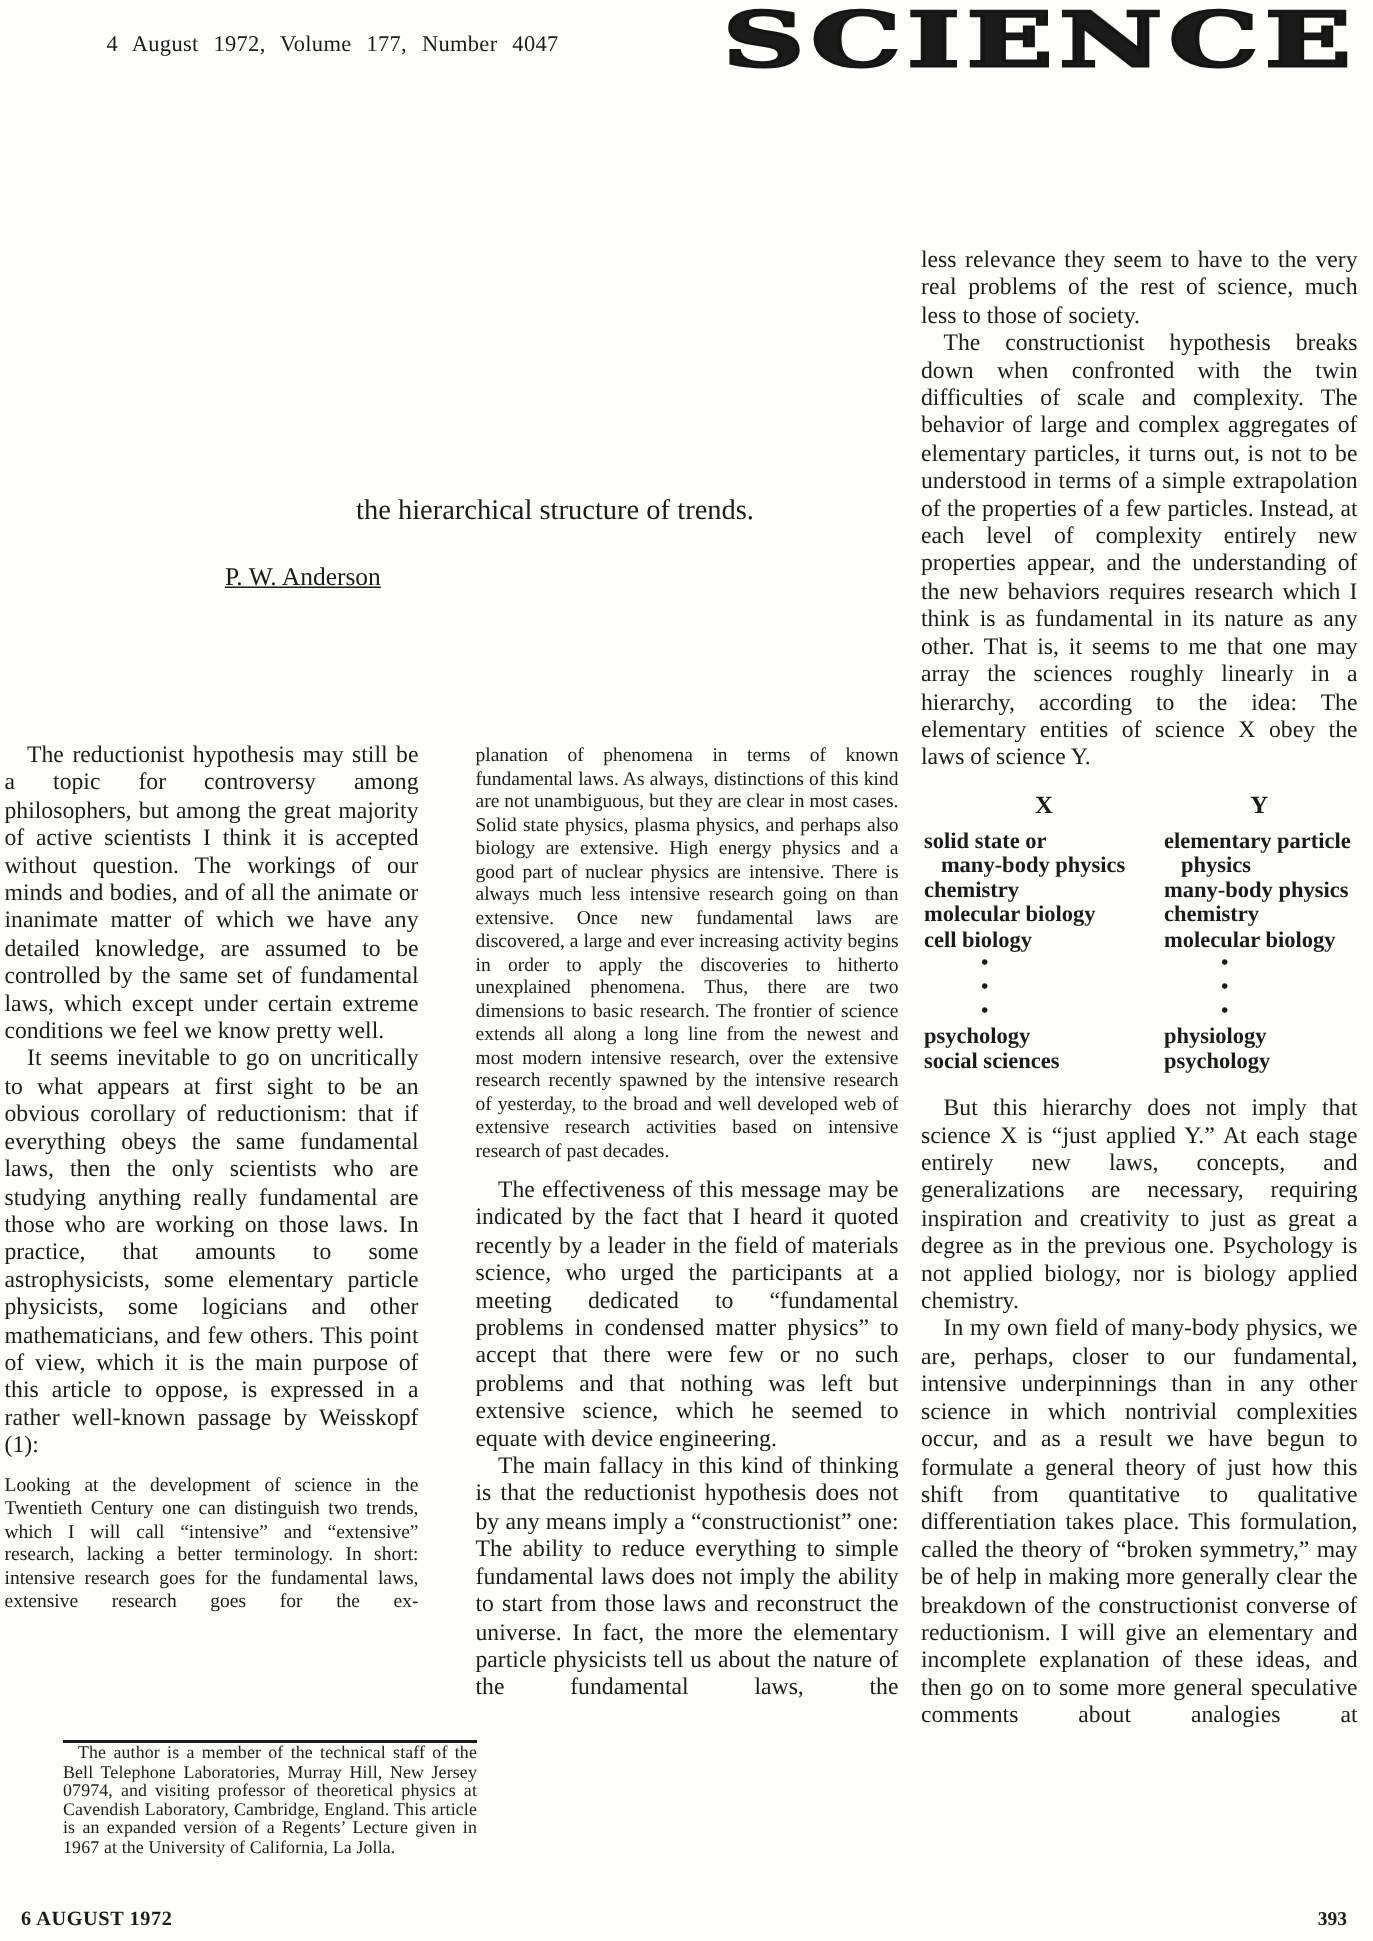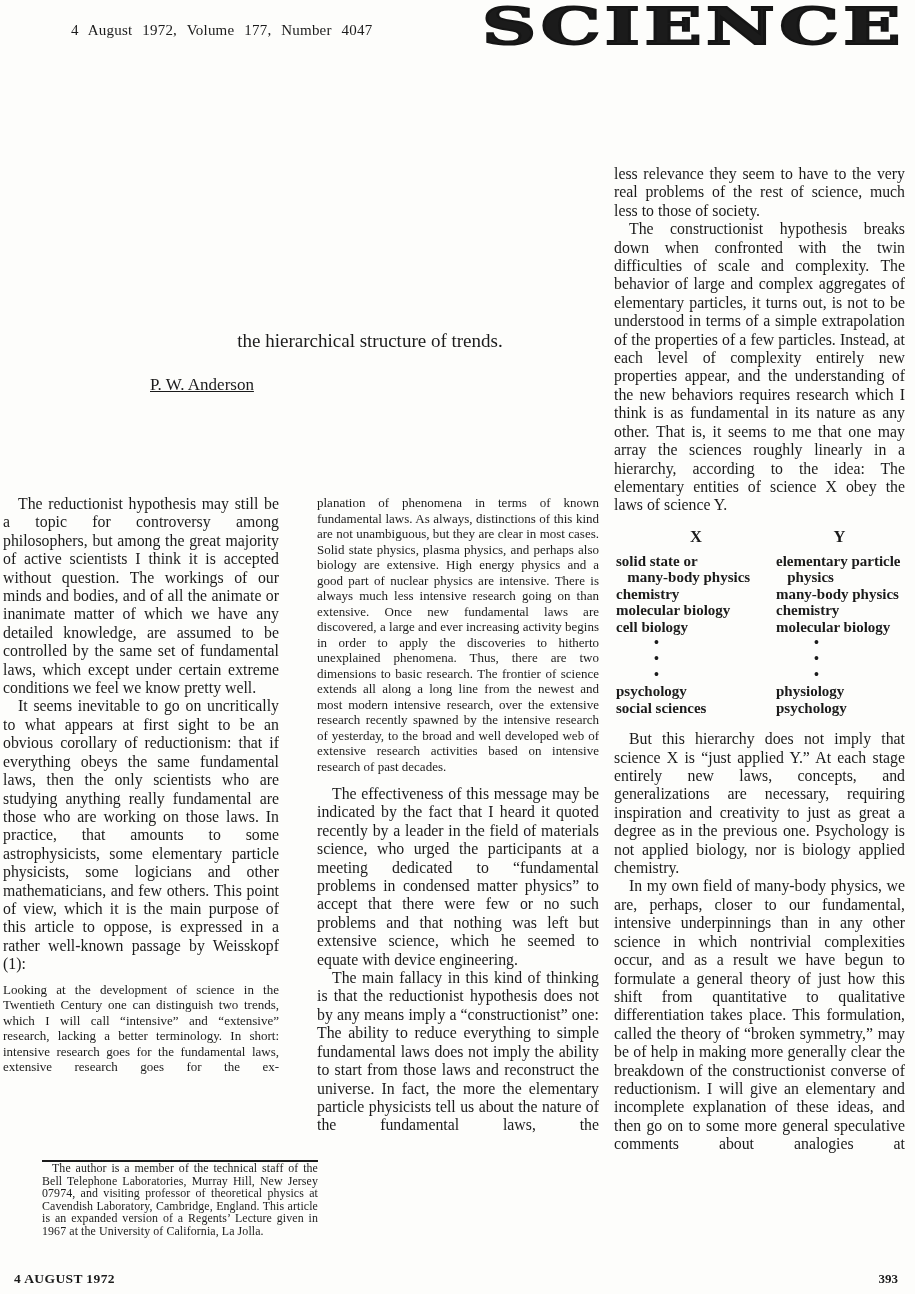--- a/index.html
+++ b/index.html
@@ -142,16 +142,16 @@
     </div>
 
     <p class="body-par indent">But this hierarchy does not imply that science X is “just applied Y.” At each stage entirely new laws, concepts, and generalizations are necessary, requiring inspiration and creativity to just as great a degree as in the previous one. Psychology is not applied biology, nor is biology applied chemistry.</p>
     <p class="body-par indent cont-end">In my own field of many-body physics, we are, perhaps, closer to our fundamental, intensive underpinnings than in any other science in which nontrivial complexities occur, and as a result we have begun to formulate a general theory of just how this shift from quantitative to qualitative differentiation takes place. This formulation, called the theory of “broken symmetry,” may be of help in making more generally clear the breakdown of the constructionist converse of reductionism. I will give an elementary and incomplete explanation of these ideas, and then go on to some more general speculative comments about analogies at</p>
   </section>
 
   <aside class="footnote">
     <p>The author is a member of the technical staff of the Bell Telephone Laboratories, Murray Hill, New Jersey 07974, and visiting professor of theoretical physics at Cavendish Laboratory, Cambridge, England. This article is an expanded version of a Regents’ Lecture given in 1967 at the University of California, La Jolla.</p>
   </aside>
 
-  <div class="footer-date">4 AUGUST 1972</div>
+  <div class="footer-date">6 AUGUST 1972</div>
   <div class="footer-page">393</div>
 
 </div>
 
 </body></html>

